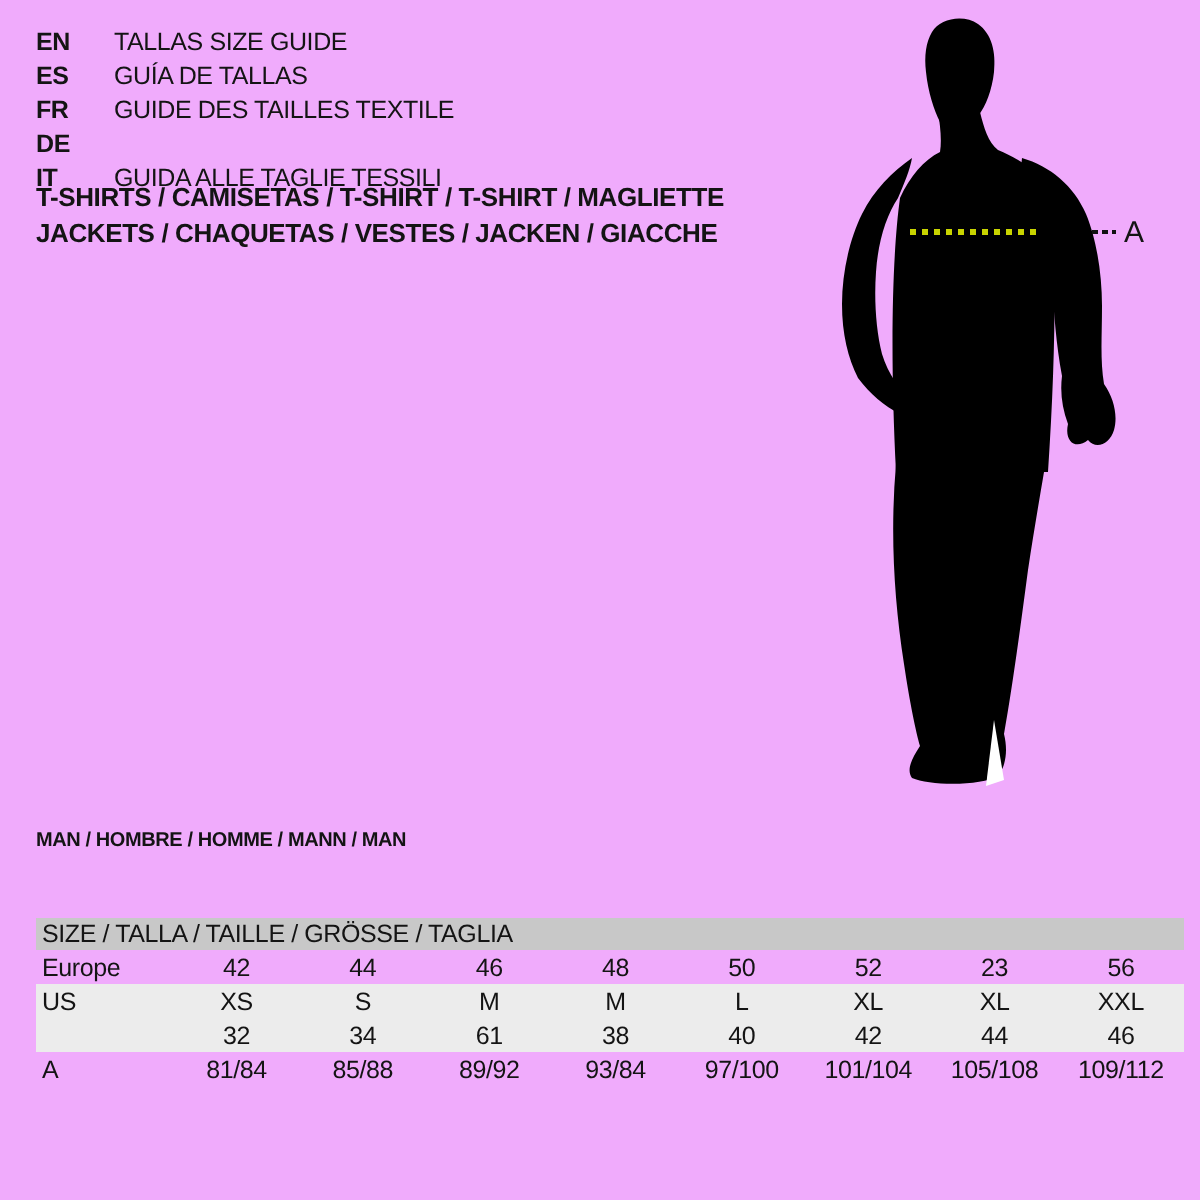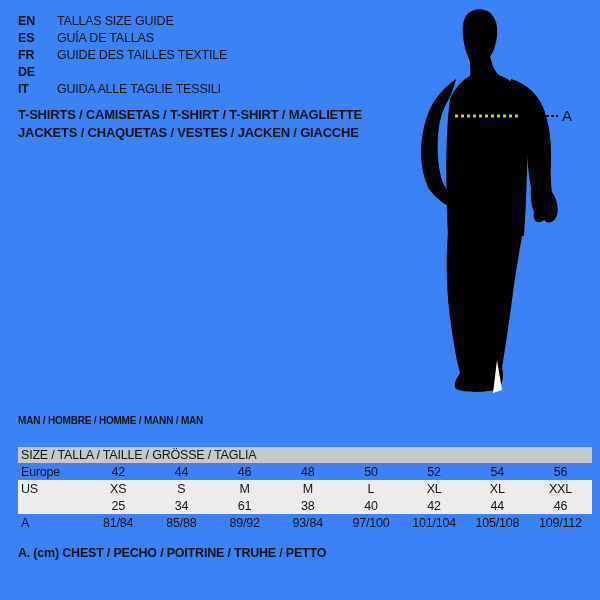--- a/index.html
+++ b/index.html
@@ -1,45 +1,45 @@
 <!DOCTYPE html>
 <html><head>
 <meta charset="utf-8">
 <style>
   html, body { margin: 0; padding: 0; background: #ffffff; }
   .canvas {
     position: relative;
     width: 600px;
     height: 600px;
-    background: #3b82f6;
+    background: #f0abfc;
     overflow: hidden;
     font-family: "Liberation Sans", sans-serif;
     color: #141414;
     letter-spacing: -0.2px;
   }
 
   
   .lang-block { position: absolute; left: 18px; top: 12px; }
   .lang-row { display: flex; height: 17px; align-items: center; font-size: 12.5px; }
   .lang-code { width: 39px; font-weight: 700; }
   .lang-label { font-weight: 400; }
 
   
-  .categories { position: absolute; left: 18px; top: 106px; font-weight: 700; font-size: 13px; }
+  .categories { position: absolute; left: 18px; top: 90px; font-weight: 700; font-size: 13px; }
   .category-line { height: 18px; line-height: 18px; }
 
   
   .figure { position: absolute; left: 410px; top: 0px; }
 
   
   .section-title { position: absolute; left: 18px; top: 415px; font-weight: 700; font-size: 10px; }
 
   
   .size-table { position: absolute; left: 18px; top: 447px; width: 574px; font-size: 12.5px; }
-  .thead { background: #c8c8c8; height: 16px; line-height: 16px; padding-left: 3px; }
+  .thead { background: #c8c8c8; height: 16px; line-height: 16px; padding-left: 3px; margin-top: 12px; }
   .trow { display: flex; height: 17px; align-items: center; }
   .trow.shaded { background: #ececec; }
   .tlabel { width: 66px; padding-left: 3px; }
   .tcell { width: 63.5px; text-align: center; }
 
   
   .footnote { position: absolute; left: 18px; top: 546px; font-weight: 700; font-size: 12.5px; }
 </style>
 </head>
 <body>
@@ -92,37 +92,37 @@
   <div class="size-table">
     <div class="thead">SIZE / TALLA / TAILLE / GRÖSSE / TAGLIA</div>
   <div class="trow">
         <div class="tlabel">Europe</div>
         <div class="tcell">42</div>
         <div class="tcell">44</div>
         <div class="tcell">46</div>
         <div class="tcell">48</div>
         <div class="tcell">50</div>
         <div class="tcell">52</div>
-        <div class="tcell">54</div>
+        <div class="tcell">23</div>
         <div class="tcell">56</div>
       </div>
       <div class="trow shaded">
         <div class="tlabel">US</div>
         <div class="tcell">XS</div>
         <div class="tcell">S</div>
         <div class="tcell">M</div>
         <div class="tcell">M</div>
         <div class="tcell">L</div>
         <div class="tcell">XL</div>
         <div class="tcell">XL</div>
         <div class="tcell">XXL</div>
       </div>
       <div class="trow shaded">
         <div class="tlabel"></div>
-        <div class="tcell">25</div>
+        <div class="tcell">32</div>
         <div class="tcell">34</div>
         <div class="tcell">61</div>
         <div class="tcell">38</div>
         <div class="tcell">40</div>
         <div class="tcell">42</div>
         <div class="tcell">44</div>
         <div class="tcell">46</div>
       </div>
       <div class="trow">
         <div class="tlabel">A</div>
@@ -130,15 +130,14 @@
         <div class="tcell">85/88</div>
         <div class="tcell">89/92</div>
         <div class="tcell">93/84</div>
         <div class="tcell">97/100</div>
         <div class="tcell">101/104</div>
         <div class="tcell">105/108</div>
         <div class="tcell">109/112</div>
       </div>
     </div>
 
-  <div class="footnote">A. (cm) CHEST / PECHO / POITRINE / TRUHE / PETTO</div>
 
 </div>
 
 </body></html>

